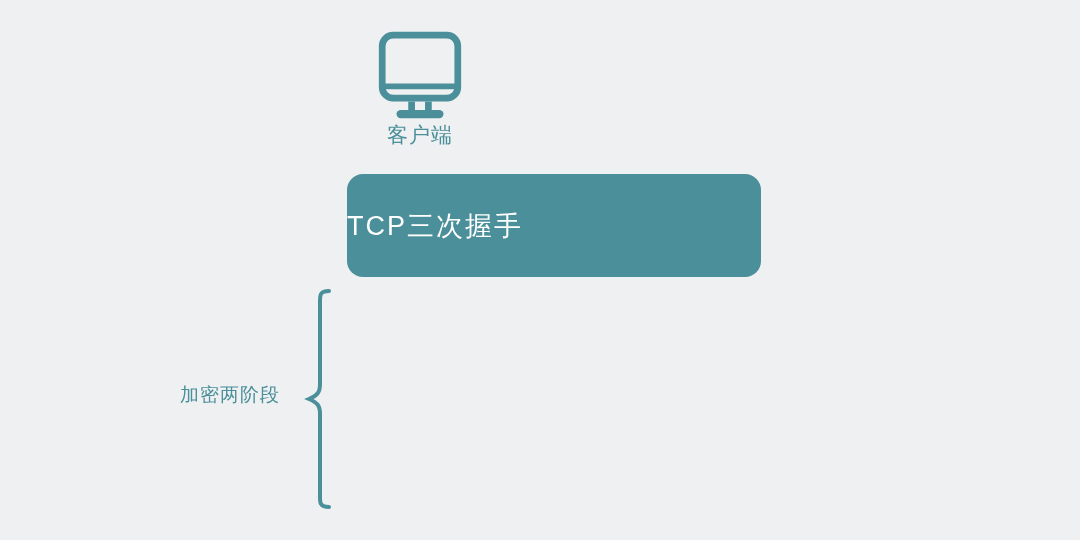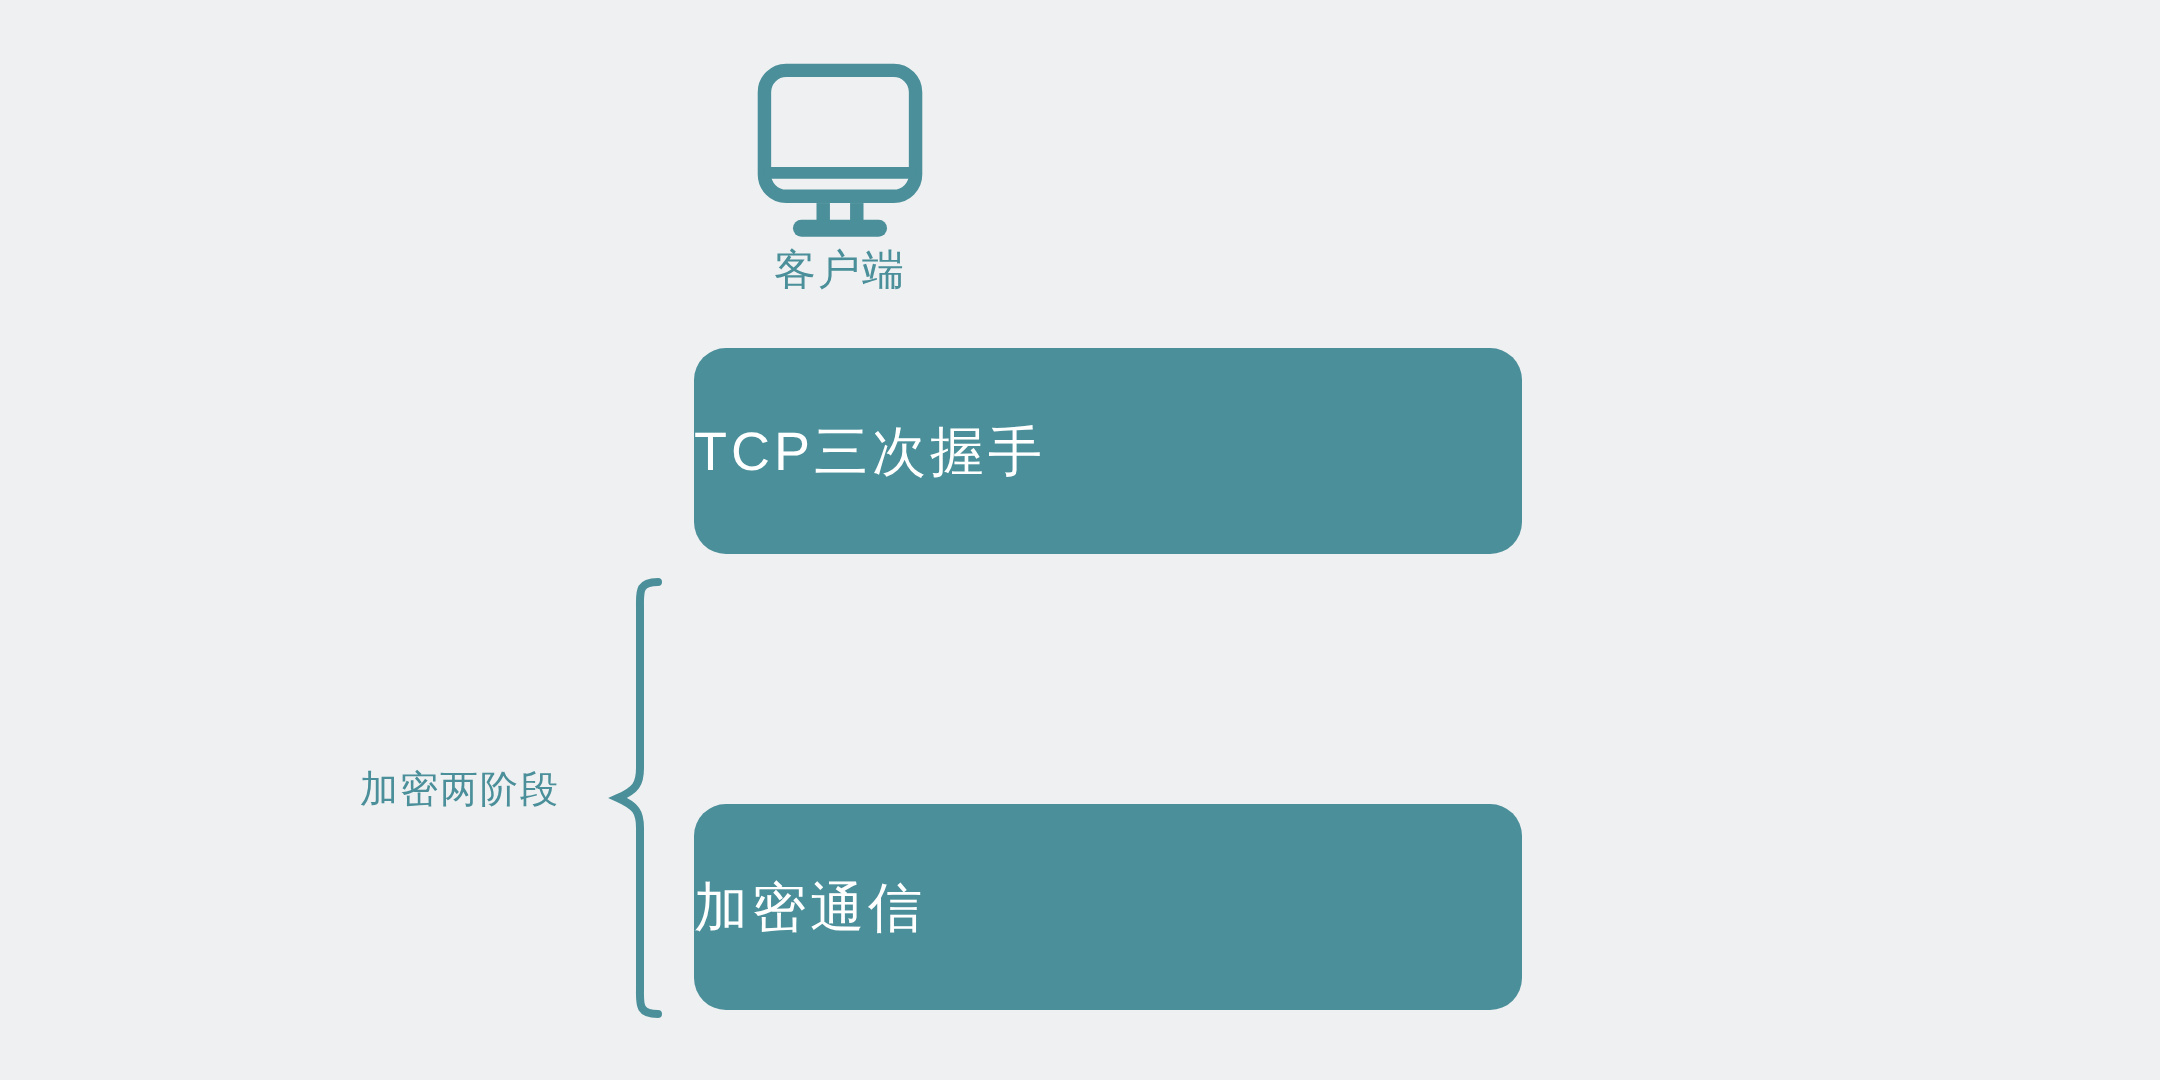--- a/index.html
+++ b/index.html
@@ -99,23 +99,20 @@
         <line x1="27" y1="99" x2="73" y2="99" stroke="currentColor" stroke-width="10" stroke-linecap="round"></line>
       </svg>
     </span>
     <span class="node-label">客户端</span>
   </div>
 
 
   <div class="stage-box stage-box-1">
     <span>TCP三次握手</span>
   </div>
-  <div class="stage-box stage-box-3">
-    <span>加密通信</span>
-  </div>
 
   <div class="brace-wrap">
     <svg viewBox="0 0 30 222" aria-hidden="true">
       <path d="M26,3 C16,3 17,8 17,16 L17,96 C17,104 15,107 6,111 C15,115 17,118 17,126 L17,206 C17,214 16,219 26,219" fill="none" stroke="currentColor" stroke-width="4" stroke-linecap="round"></path>
     </svg>
   </div>
 
   <div class="bracket-label">加密两阶段</div>
 
 </div>

